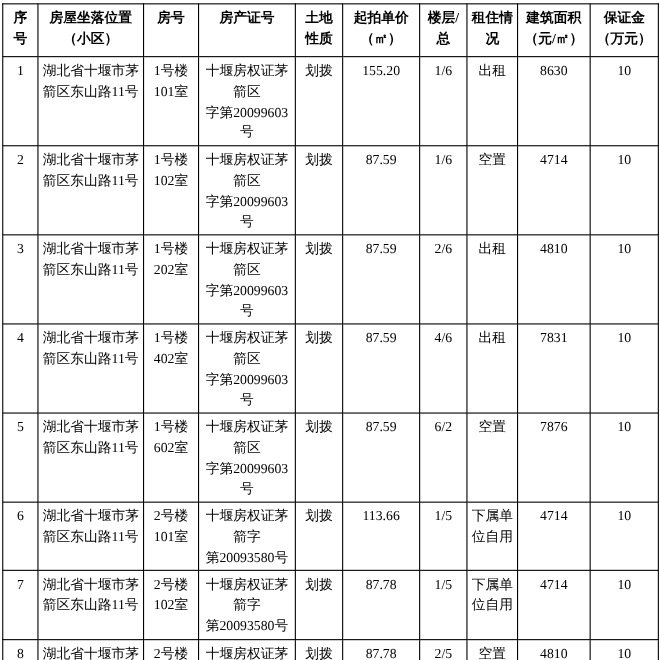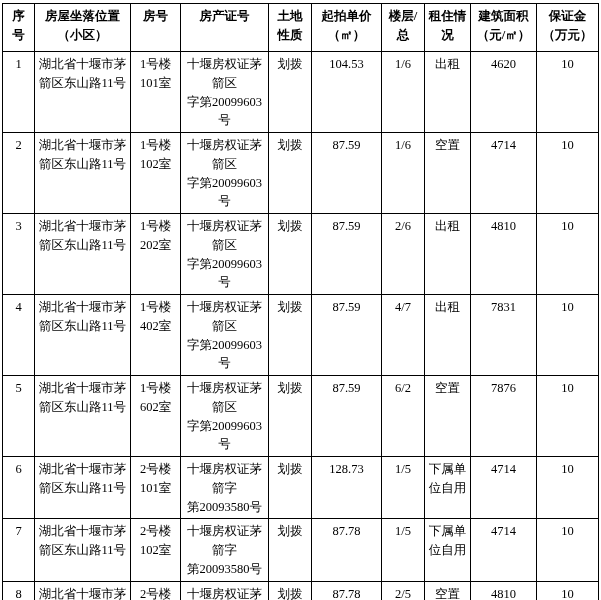--- a/index.html
+++ b/index.html
@@ -96,24 +96,24 @@
     <tbody>
         <tr class="body-row">
           <td class="cell-serial">1</td>
           <td class="cell-location">湖北省十堰市茅
 箭区东山路11号</td>
           <td class="cell-room">1号楼
 101室</td>
           <td class="cell-certificate">十堰房权证茅箭区
 字第20099603号</td>
           <td class="cell-land-type">划拨</td>
-          <td class="cell-area">104.53</td>
+          <td class="cell-area">155.20</td>
           <td class="cell-floor">1/6</td>
           <td class="cell-rental-status">出租</td>
-          <td class="cell-start-price">4620</td>
+          <td class="cell-start-price">8630</td>
           <td class="cell-deposit">10</td>
         </tr>
         <tr class="body-row">
           <td class="cell-serial">2</td>
           <td class="cell-location">湖北省十堰市茅
 箭区东山路11号</td>
           <td class="cell-room">1号楼
 102室</td>
           <td class="cell-certificate">十堰房权证茅箭区
 字第20099603号</td>
@@ -142,21 +142,21 @@
         <tr class="body-row">
           <td class="cell-serial">4</td>
           <td class="cell-location">湖北省十堰市茅
 箭区东山路11号</td>
           <td class="cell-room">1号楼
 402室</td>
           <td class="cell-certificate">十堰房权证茅箭区
 字第20099603号</td>
           <td class="cell-land-type">划拨</td>
           <td class="cell-area">87.59</td>
-          <td class="cell-floor">4/7</td>
+          <td class="cell-floor">4/6</td>
           <td class="cell-rental-status">出租</td>
           <td class="cell-start-price">7831</td>
           <td class="cell-deposit">10</td>
         </tr>
         <tr class="body-row">
           <td class="cell-serial">5</td>
           <td class="cell-location">湖北省十堰市茅
 箭区东山路11号</td>
           <td class="cell-room">1号楼
 602室</td>
@@ -171,21 +171,21 @@
         </tr>
         <tr class="body-row">
           <td class="cell-serial">6</td>
           <td class="cell-location">湖北省十堰市茅
 箭区东山路11号</td>
           <td class="cell-room">2号楼
 101室</td>
           <td class="cell-certificate">十堰房权证茅箭字
 第20093580号</td>
           <td class="cell-land-type">划拨</td>
-          <td class="cell-area">128.73</td>
+          <td class="cell-area">113.66</td>
           <td class="cell-floor">1/5</td>
           <td class="cell-rental-status">下属单
 位自用</td>
           <td class="cell-start-price">4714</td>
           <td class="cell-deposit">10</td>
         </tr>
         <tr class="body-row">
           <td class="cell-serial">7</td>
           <td class="cell-location">湖北省十堰市茅
 箭区东山路11号</td>

